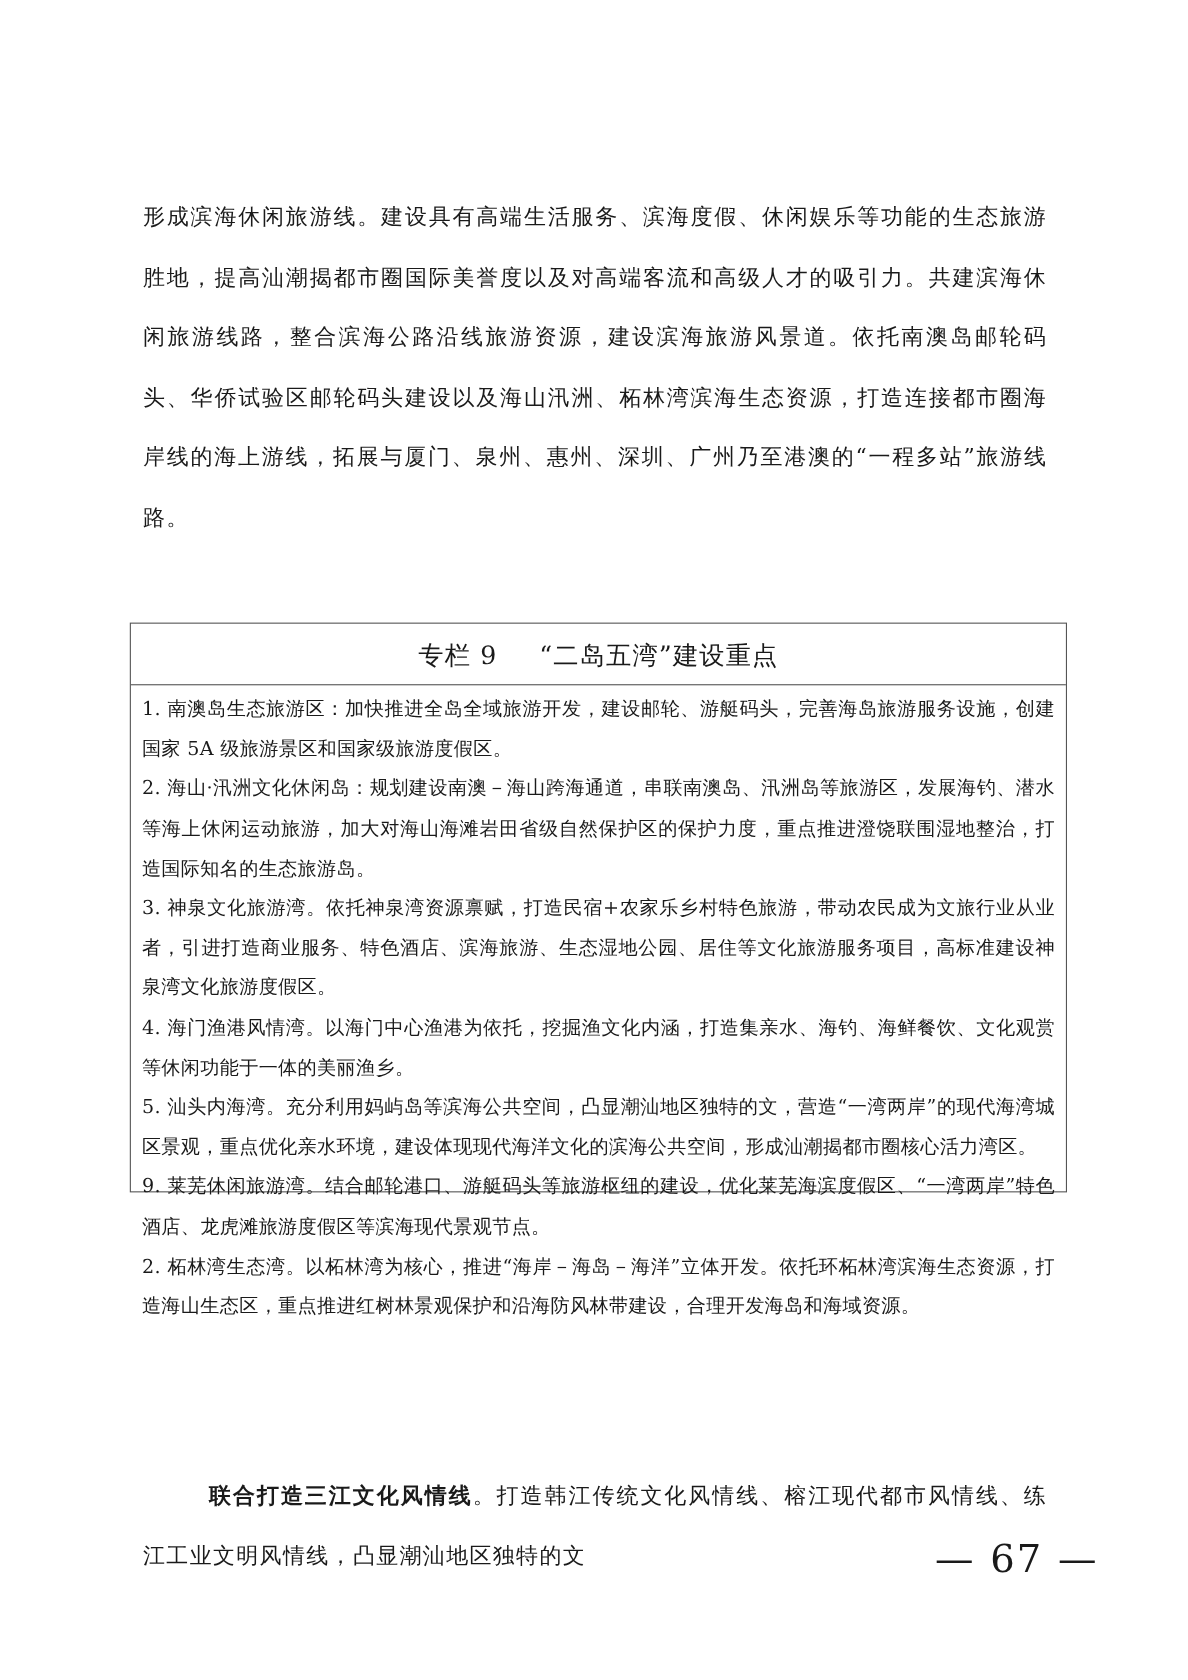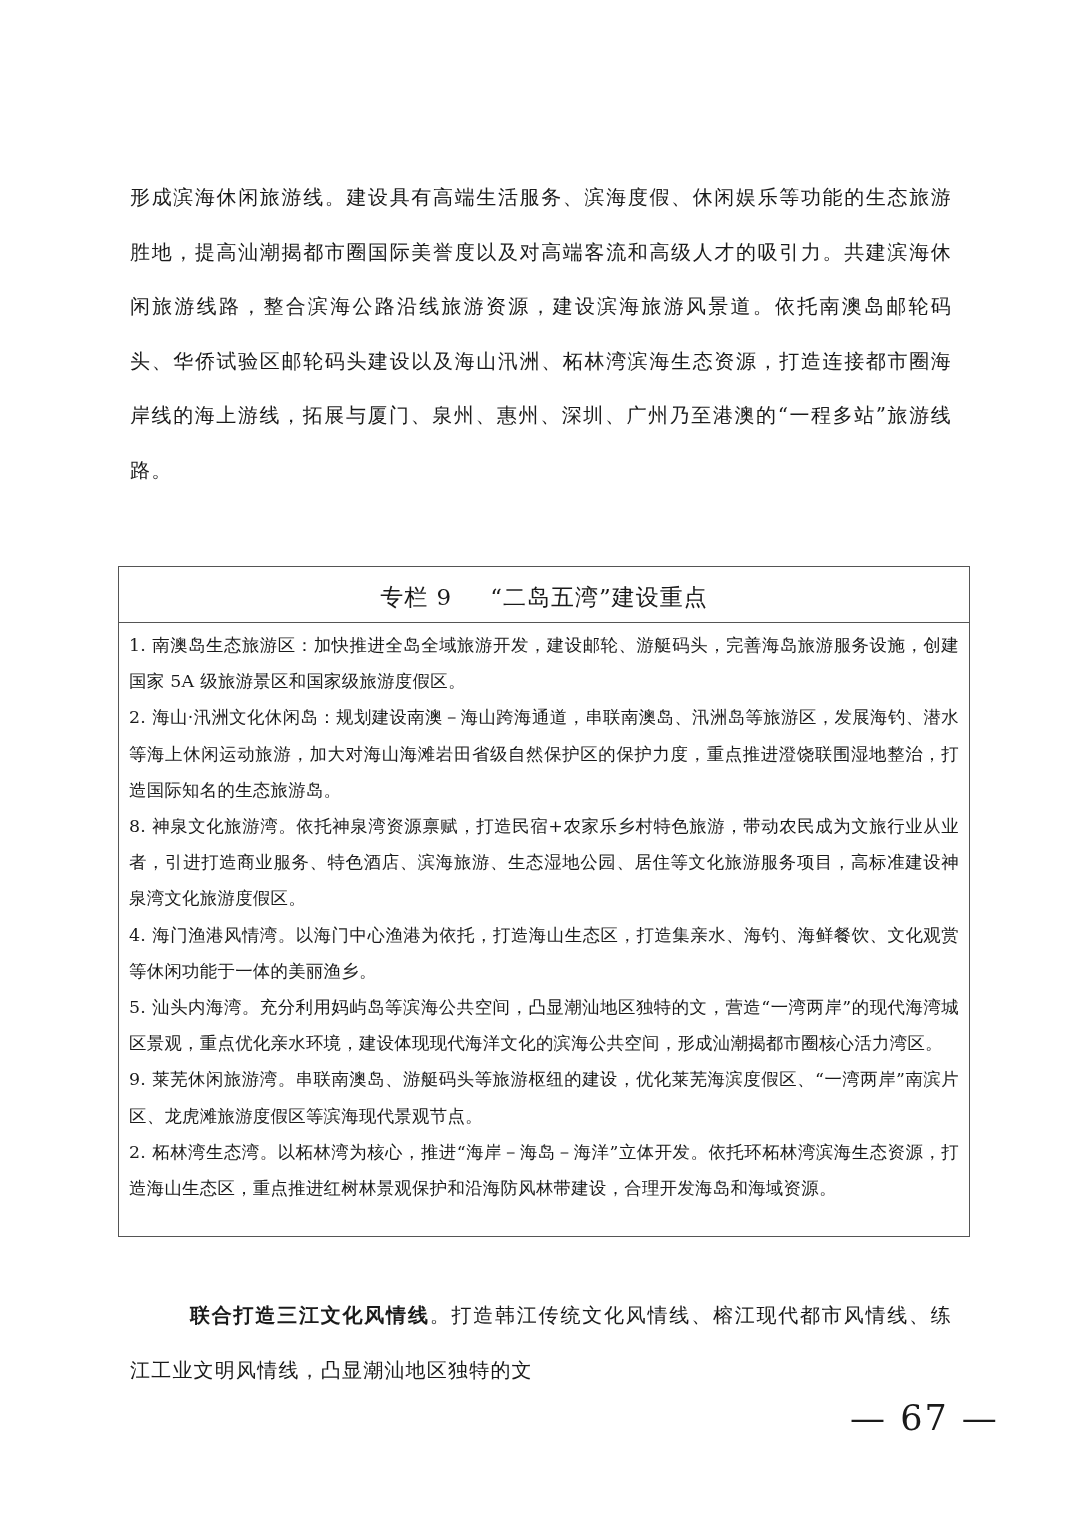--- a/index.html
+++ b/index.html
@@ -2,23 +2,23 @@
 <html><head>
 <meta charset="utf-8">
 <style>
   html, body { margin: 0; padding: 0; background: #ffffff; }
   body { width: 1080px; height: 1527px; position: relative; overflow: hidden;
          font-family: "DejaVu Serif", "Liberation Serif", serif; color: #1a1a1a; }
   .page { position: absolute; left: 0; top: 0; width: 1080px; height: 1527px; }
   .body-para { position: absolute; left: 130px; width: 822px; font-size: 20px;
                line-height: 54.5px; letter-spacing: 1.2px; text-align: justify; margin: 0; }
   .para-1 { top: 170px; }
-  .para-2 { top: 1288px; text-indent: 60px; }
+  .para-2 { top: 1332px; text-indent: 60px; }
   .lead { font-weight: bold; }
-  .box { position: absolute; left: 118px; top: 566px; width: 852px; height: 671px;
+  .box { position: absolute; left: 118px; top: 566px; width: 852px; height: 518px;
          border: 1.5px solid #555; box-sizing: border-box; }
   .box-title { height: 55px; border-bottom: 1.5px solid #555; text-align: center;
                font-size: 23px; line-height: 60px; letter-spacing: 1px; }
   .box-title .gap { display: inline-block; width: 38px; }
   .box-items { padding: 4px 10px 0 10px; }
   .box-item { font-size: 17.4px; line-height: 36.2px; text-align: justify; margin: 0; letter-spacing: 0.3px; }
   .box-item .item-head { font-weight: normal; }
   .page-number { position: absolute; left: 850px; top: 1398px; font-size: 35px; letter-spacing: 2px; }
 </style>
 </head>
@@ -33,30 +33,30 @@
       <span>专栏 9</span><span class="gap"></span><span>“二岛五湾”建设重点</span>
     </div>
     <div class="box-items">
       <p class="box-item">
         <span class="item-head">1. 南澳岛生态旅游区：</span><span>加快推进全岛全域旅游开发，建设邮轮、游艇码头，完善海岛旅游服务设施，创建国家 5A 级旅游景区和国家级旅游度假区。</span>
       </p>
       <p class="box-item">
         <span class="item-head">2. 海山·汛洲文化休闲岛：</span><span>规划建设南澳－海山跨海通道，串联南澳岛、汛洲岛等旅游区，发展海钓、潜水等海上休闲运动旅游，加大对海山海滩岩田省级自然保护区的保护力度，重点推进澄饶联围湿地整治，打造国际知名的生态旅游岛。</span>
       </p>
       <p class="box-item">
-        <span class="item-head">8. 神泉文化旅游湾</span><span>。依托神泉湾资源禀赋，打造民宿+农家乐乡村特色旅游，带动农民成为文旅行业从业者，引进打造商业服务、特色酒店、滨海旅游、生态湿地公园、居住等文化旅游服务项目，高标准建设神泉湾文化旅游度假区。</span>
+        <span class="item-head">3. 神泉文化旅游湾</span><span>。依托神泉湾资源禀赋，打造民宿+农家乐乡村特色旅游，带动农民成为文旅行业从业者，引进打造商业服务、特色酒店、滨海旅游、生态湿地公园、居住等文化旅游服务项目，高标准建设神泉湾文化旅游度假区。</span>
       </p>
       <p class="box-item">
-        <span class="item-head">4. 海门渔港风情湾</span><span>。以海门中心渔港为依托，打造海山生态区，打造集亲水、海钓、海鲜餐饮、文化观赏等休闲功能于一体的美丽渔乡。</span>
+        <span class="item-head">4. 海门渔港风情湾</span><span>。以海门中心渔港为依托，挖掘渔文化内涵，打造集亲水、海钓、海鲜餐饮、文化观赏等休闲功能于一体的美丽渔乡。</span>
       </p>
       <p class="box-item">
         <span class="item-head">5. 汕头内海湾</span><span>。充分利用妈屿岛等滨海公共空间，凸显潮汕地区独特的文，营造“一湾两岸”的现代海湾城区景观，重点优化亲水环境，建设体现现代海洋文化的滨海公共空间，形成汕潮揭都市圈核心活力湾区。</span>
       </p>
       <p class="box-item">
-        <span class="item-head">9. 莱芜休闲旅游湾</span><span>。串联南澳岛、游艇码头等旅游枢纽的建设，优化莱芜海滨度假区、“一湾两岸”南滨片区、龙虎滩旅游度假区等滨海现代景观节点。</span>
+        <span class="item-head">9. 莱芜休闲旅游湾</span><span>。结合邮轮港口、游艇码头等旅游枢纽的建设，优化莱芜海滨度假区、“一湾两岸”特色酒店、龙虎滩旅游度假区等滨海现代景观节点。</span>
       </p>
       <p class="box-item">
         <span class="item-head">2. 柘林湾生态湾</span><span>。以柘林湾为核心，推进“海岸－海岛－海洋”立体开发。依托环柘林湾滨海生态资源，打造海山生态区，重点推进红树林景观保护和沿海防风林带建设，合理开发海岛和海域资源。</span>
       </p>
     </div>
   </div>
 
   <p class="body-para para-2"><span class="lead">联合打造三江文化风情线</span><span>。打造韩江传统文化风情线、榕江现代都市风情线、练江工业文明风情线，凸显潮汕地区独特的文</span></p>
 
   <div class="page-number">— 67 —</div>

